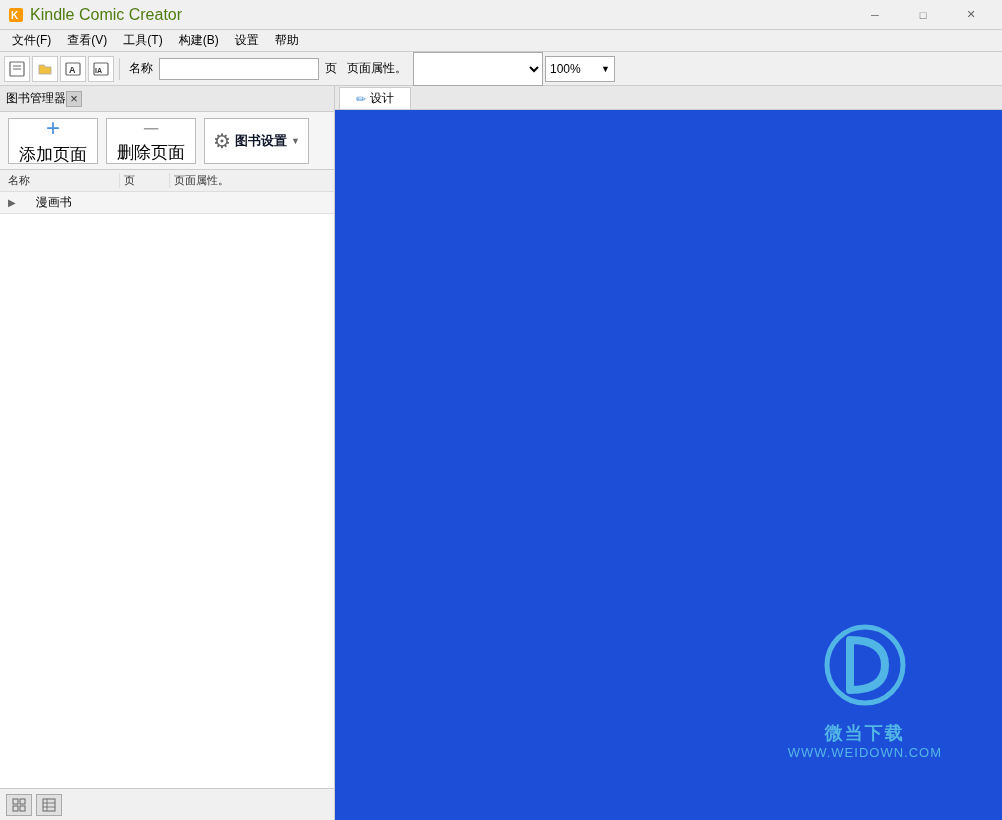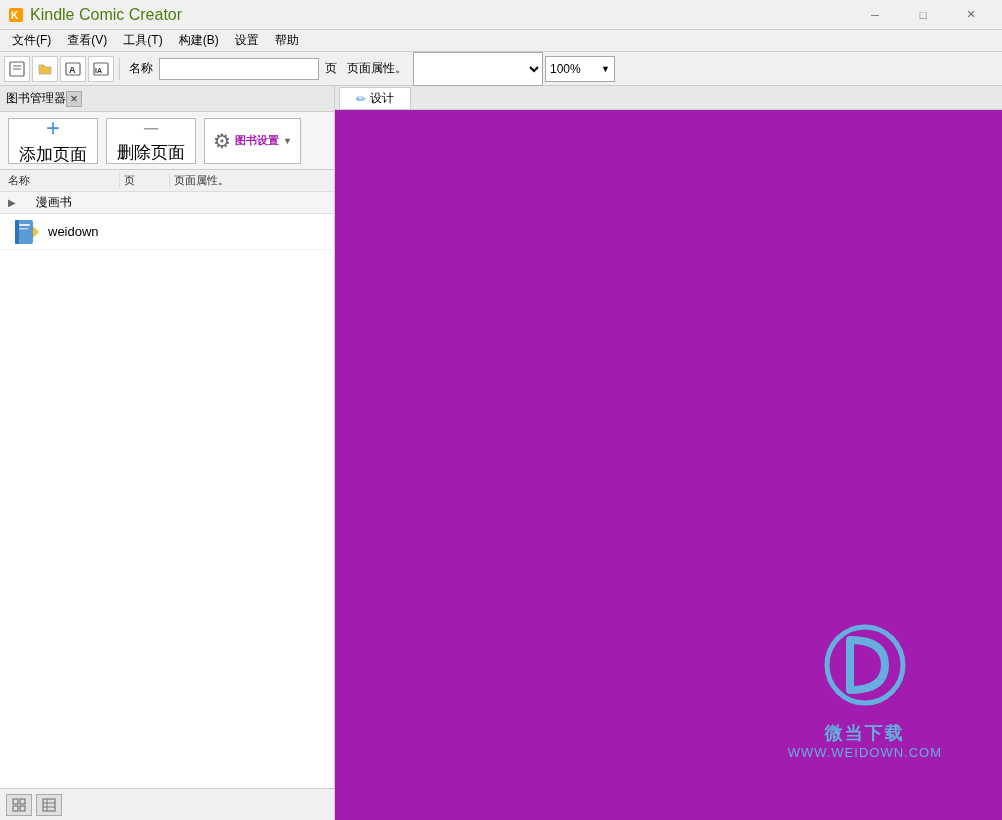--- a/index.html
+++ b/index.html
@@ -335,21 +335,21 @@
       position: relative;
     }
     .tab .tab-icon {
       margin-right: 4px;
       color: #4a90d9;
       font-size: 12px;
     }
 
     .design-area {
       flex: 1;
-      background: #a21caf;
+      background: #1d4ed8;
       position: relative;
     }
 
     
     .watermark {
       position: absolute;
       bottom: 60px;
       right: 60px;
       display: flex;
       flex-direction: column;
@@ -455,46 +455,35 @@
       <div class="panel-btn panel-btn-add">
         <div class="panel-btn-icon" style="color:#4a90d9;font-size:24px;line-height:1;">+</div>
         <div class="panel-btn-label">添加页面</div>
       </div>
       <div class="panel-btn panel-btn-remove">
         <div class="panel-btn-icon" style="color:#999;font-size:20px;line-height:1;">─</div>
         <div class="panel-btn-label">删除页面</div>
       </div>
       <div class="panel-btn-settings">
         <div style="font-size:20px;color:#666;">⚙</div>
-        <div style="font-size:11px;font-weight:bold;color:#a21caf;">图书设置</div>
+        <div style="font-size:13px;font-weight:bold;color:#0f172a;">图书设置</div>
         <span class="dropdown-arrow">▼</span>
       </div>
     </div>
 
     <div class="panel-columns">
       <div class="col-name">名称</div>
       <div class="col-page">页</div>
       <div class="col-prop">页面属性。</div>
     </div>
 
     <div class="panel-tree">
       <div class="tree-section-header">
         <span style="font-size:10px;color:#666;">▶</span>
         <span class="tree-section-label">漫画书</span>
-      </div>
-      <div class="tree-item">
-
-        <svg class="book-icon" viewBox="0 0 28 28">
-          <rect x="3" y="2" width="18" height="24" rx="2" fill="#5b9bd5"></rect>
-          <rect x="3" y="2" width="4" height="24" rx="1" fill="#2e75b6"></rect>
-          <rect x="7" y="6" width="11" height="2" rx="1" fill="white" opacity="0.8"></rect>
-          <rect x="7" y="10" width="9" height="1.5" rx="0.5" fill="white" opacity="0.6"></rect>
-          <polygon points="21,8 27,14 21,20" fill="#f0c040"></polygon>
-        </svg>
-        <span style="font-size:13px;color:#000;">weidown</span>
       </div>
     </div>
 
     <div class="panel-bottom">
       <button class="bottom-btn">
         <svg width="14" height="14" viewBox="0 0 14 14">
           <rect x="1" y="1" width="5" height="5" fill="none" stroke="#666" stroke-width="1"></rect>
           <rect x="8" y="1" width="5" height="5" fill="none" stroke="#666" stroke-width="1"></rect>
           <rect x="1" y="8" width="5" height="5" fill="none" stroke="#666" stroke-width="1"></rect>
           <rect x="8" y="8" width="5" height="5" fill="none" stroke="#666" stroke-width="1"></rect>

